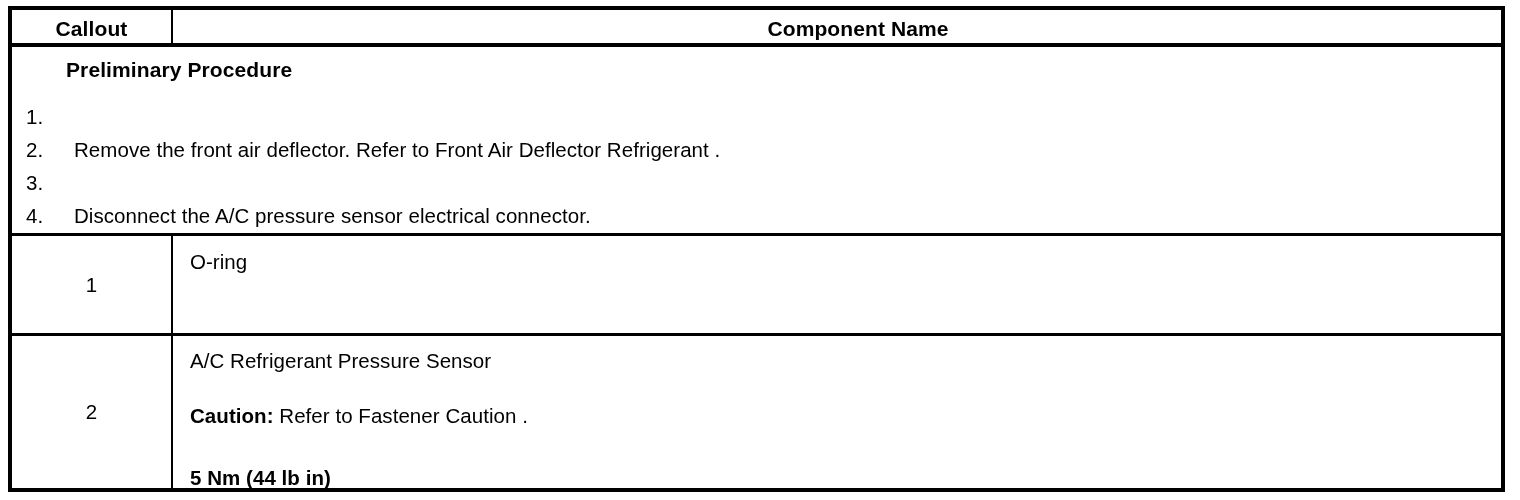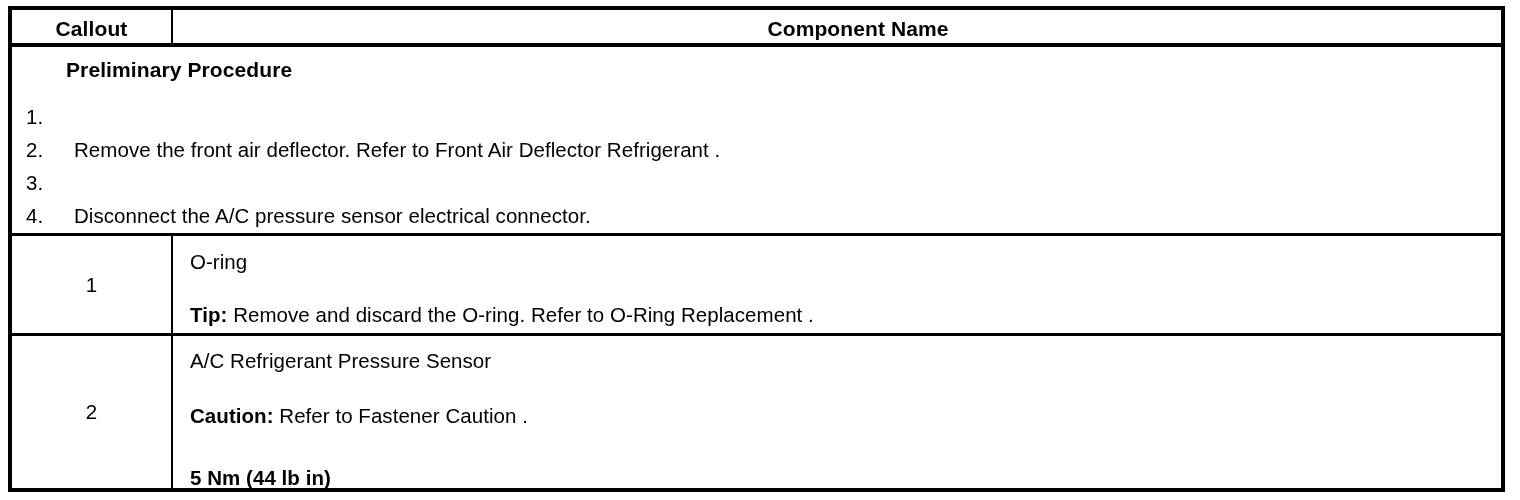--- a/index.html
+++ b/index.html
@@ -189,23 +189,20 @@
           <span class="num">4.</span>
           <span>Disconnect the A/C pressure sensor electrical connector.</span>
         </li>
       </ol>
     </div>
 
     <div class="data-row row-1">
       <div class="cell-callout">1</div>
       <div class="cell-component">
         <div class="comp-line l1">O-ring</div>
-        <div class="comp-line l2">
-          <span class="b">Tip:</span><span> Remove and discard the O-ring. Refer to O-Ring Replacement .</span>
-        </div>
       </div>
     </div>
 
     <div class="data-row row-2">
       <div class="cell-callout">2</div>
       <div class="cell-component">
         <div class="comp-line l2">
           <span class="b">Caution:</span><span> Refer to Fastener Caution .</span>
         </div>
         <div class="comp-line l1">A/C Refrigerant Pressure Sensor</div>

